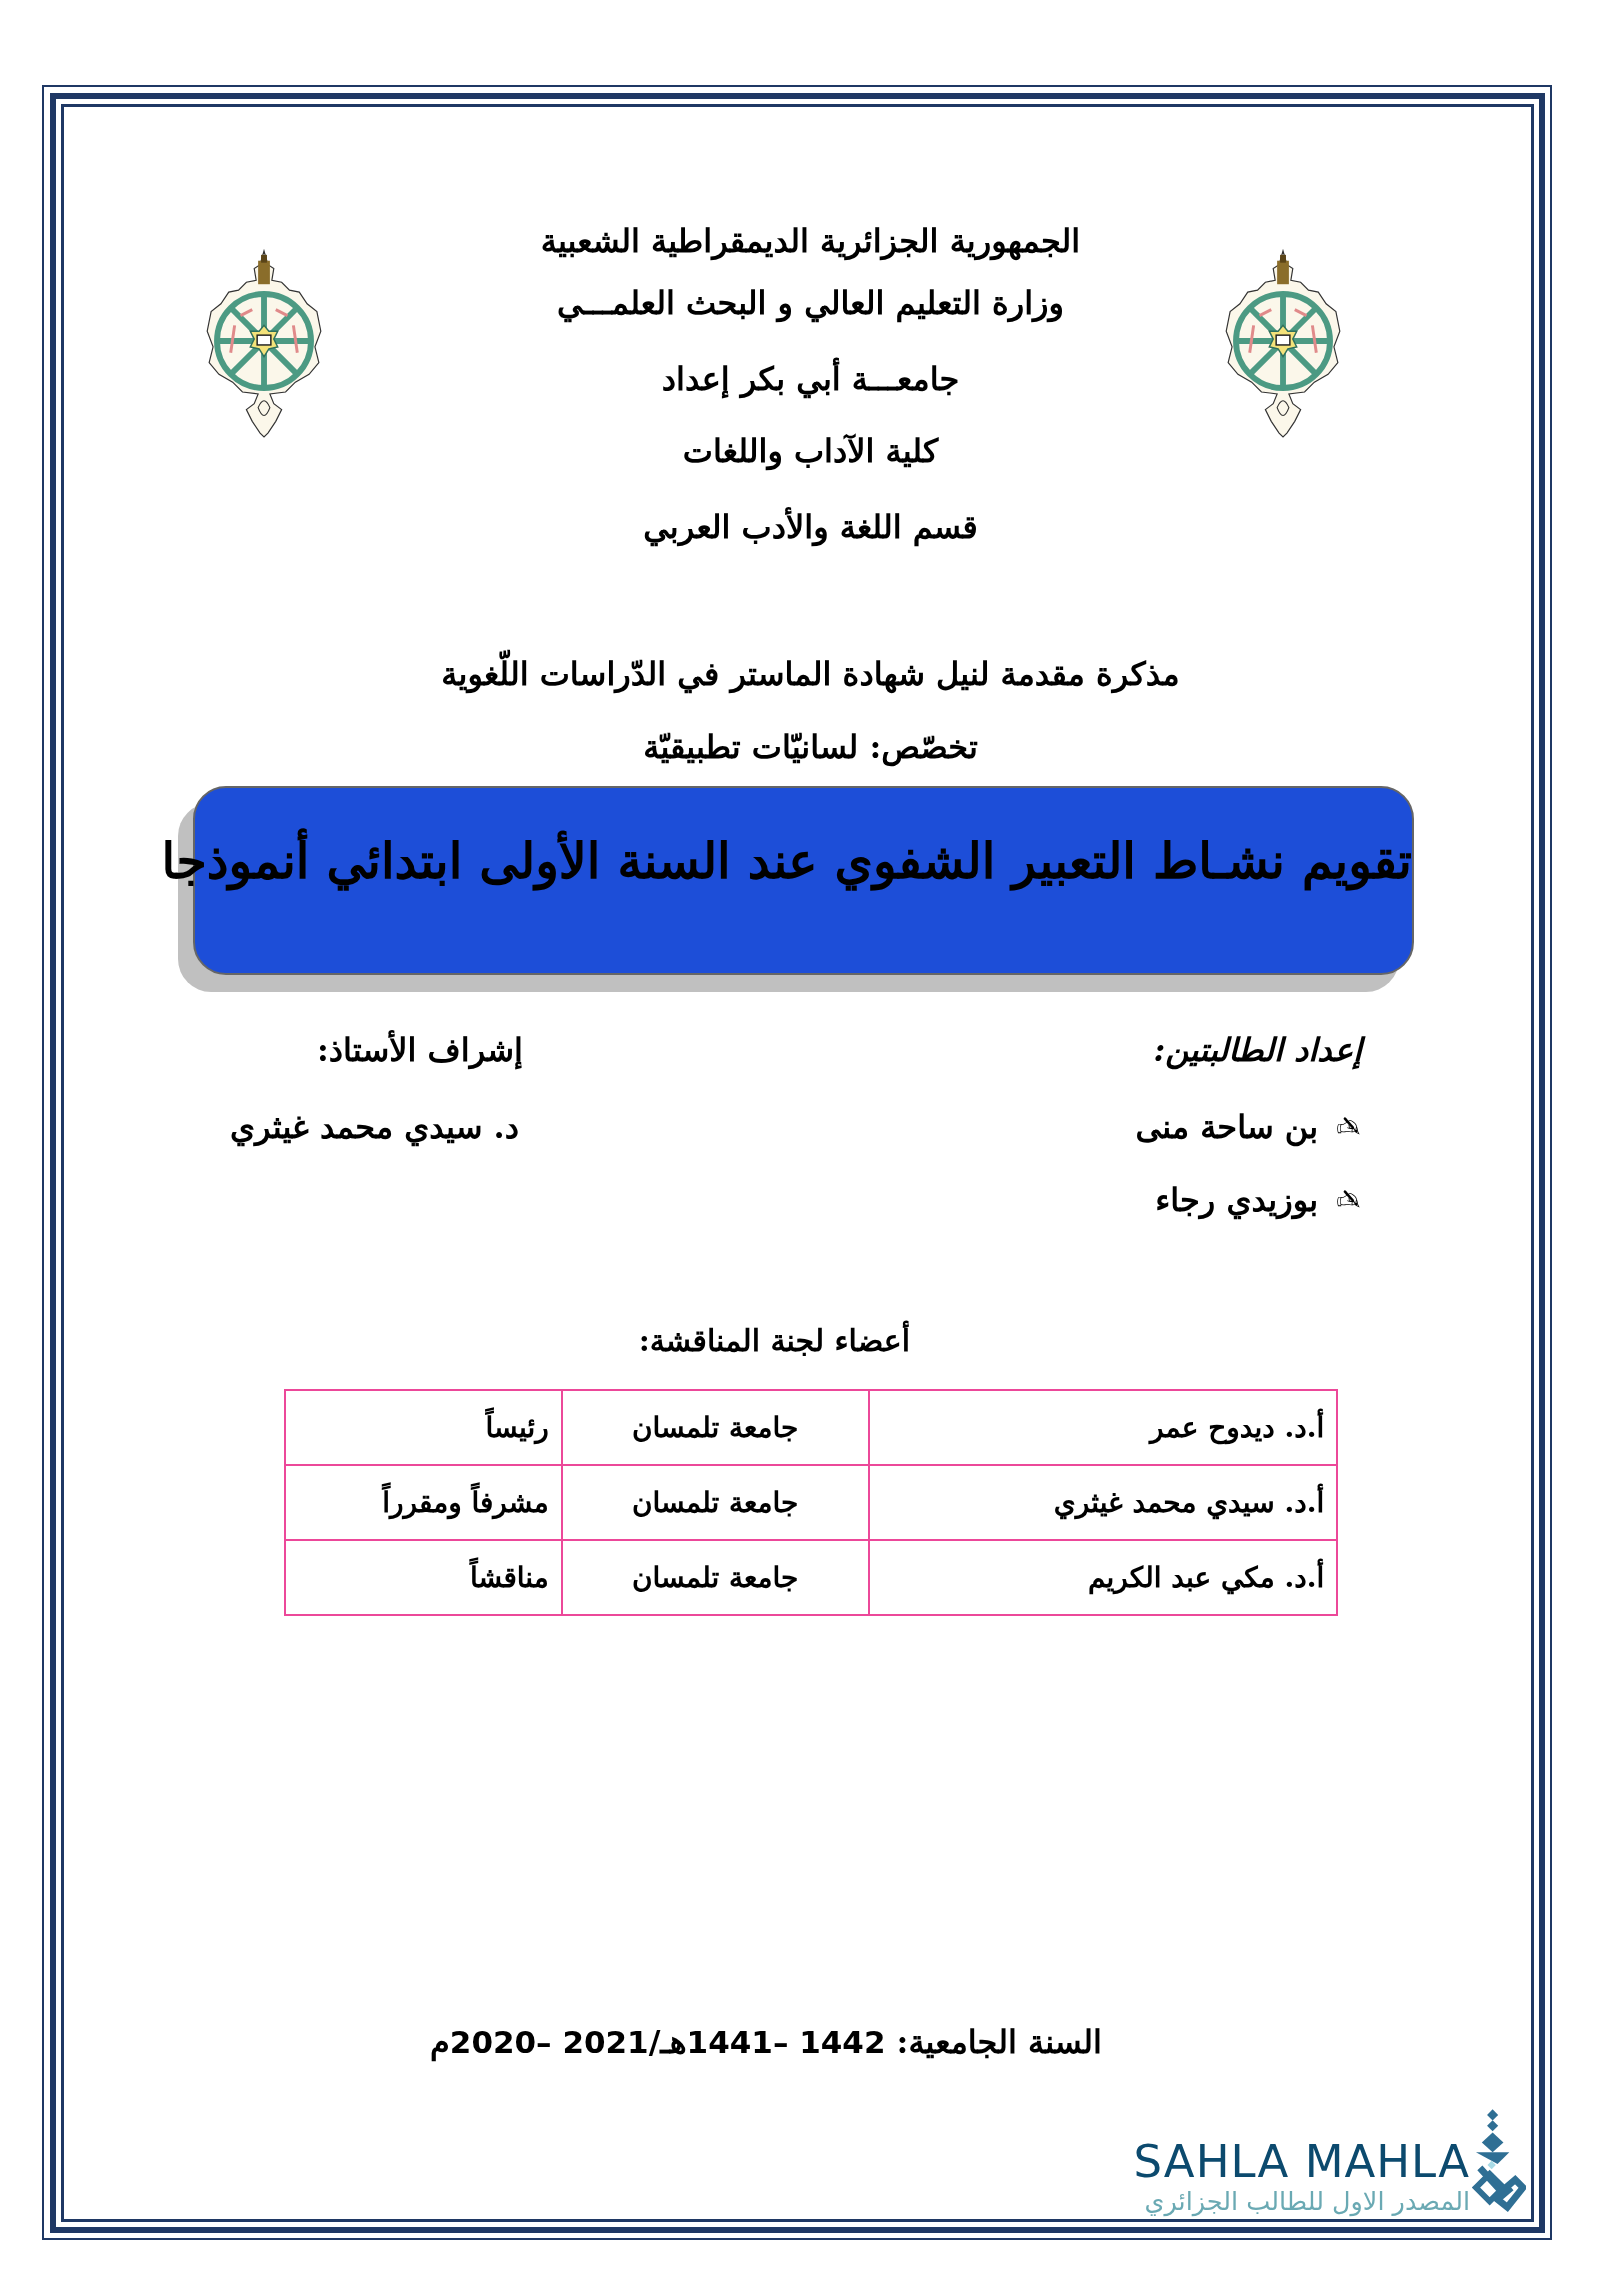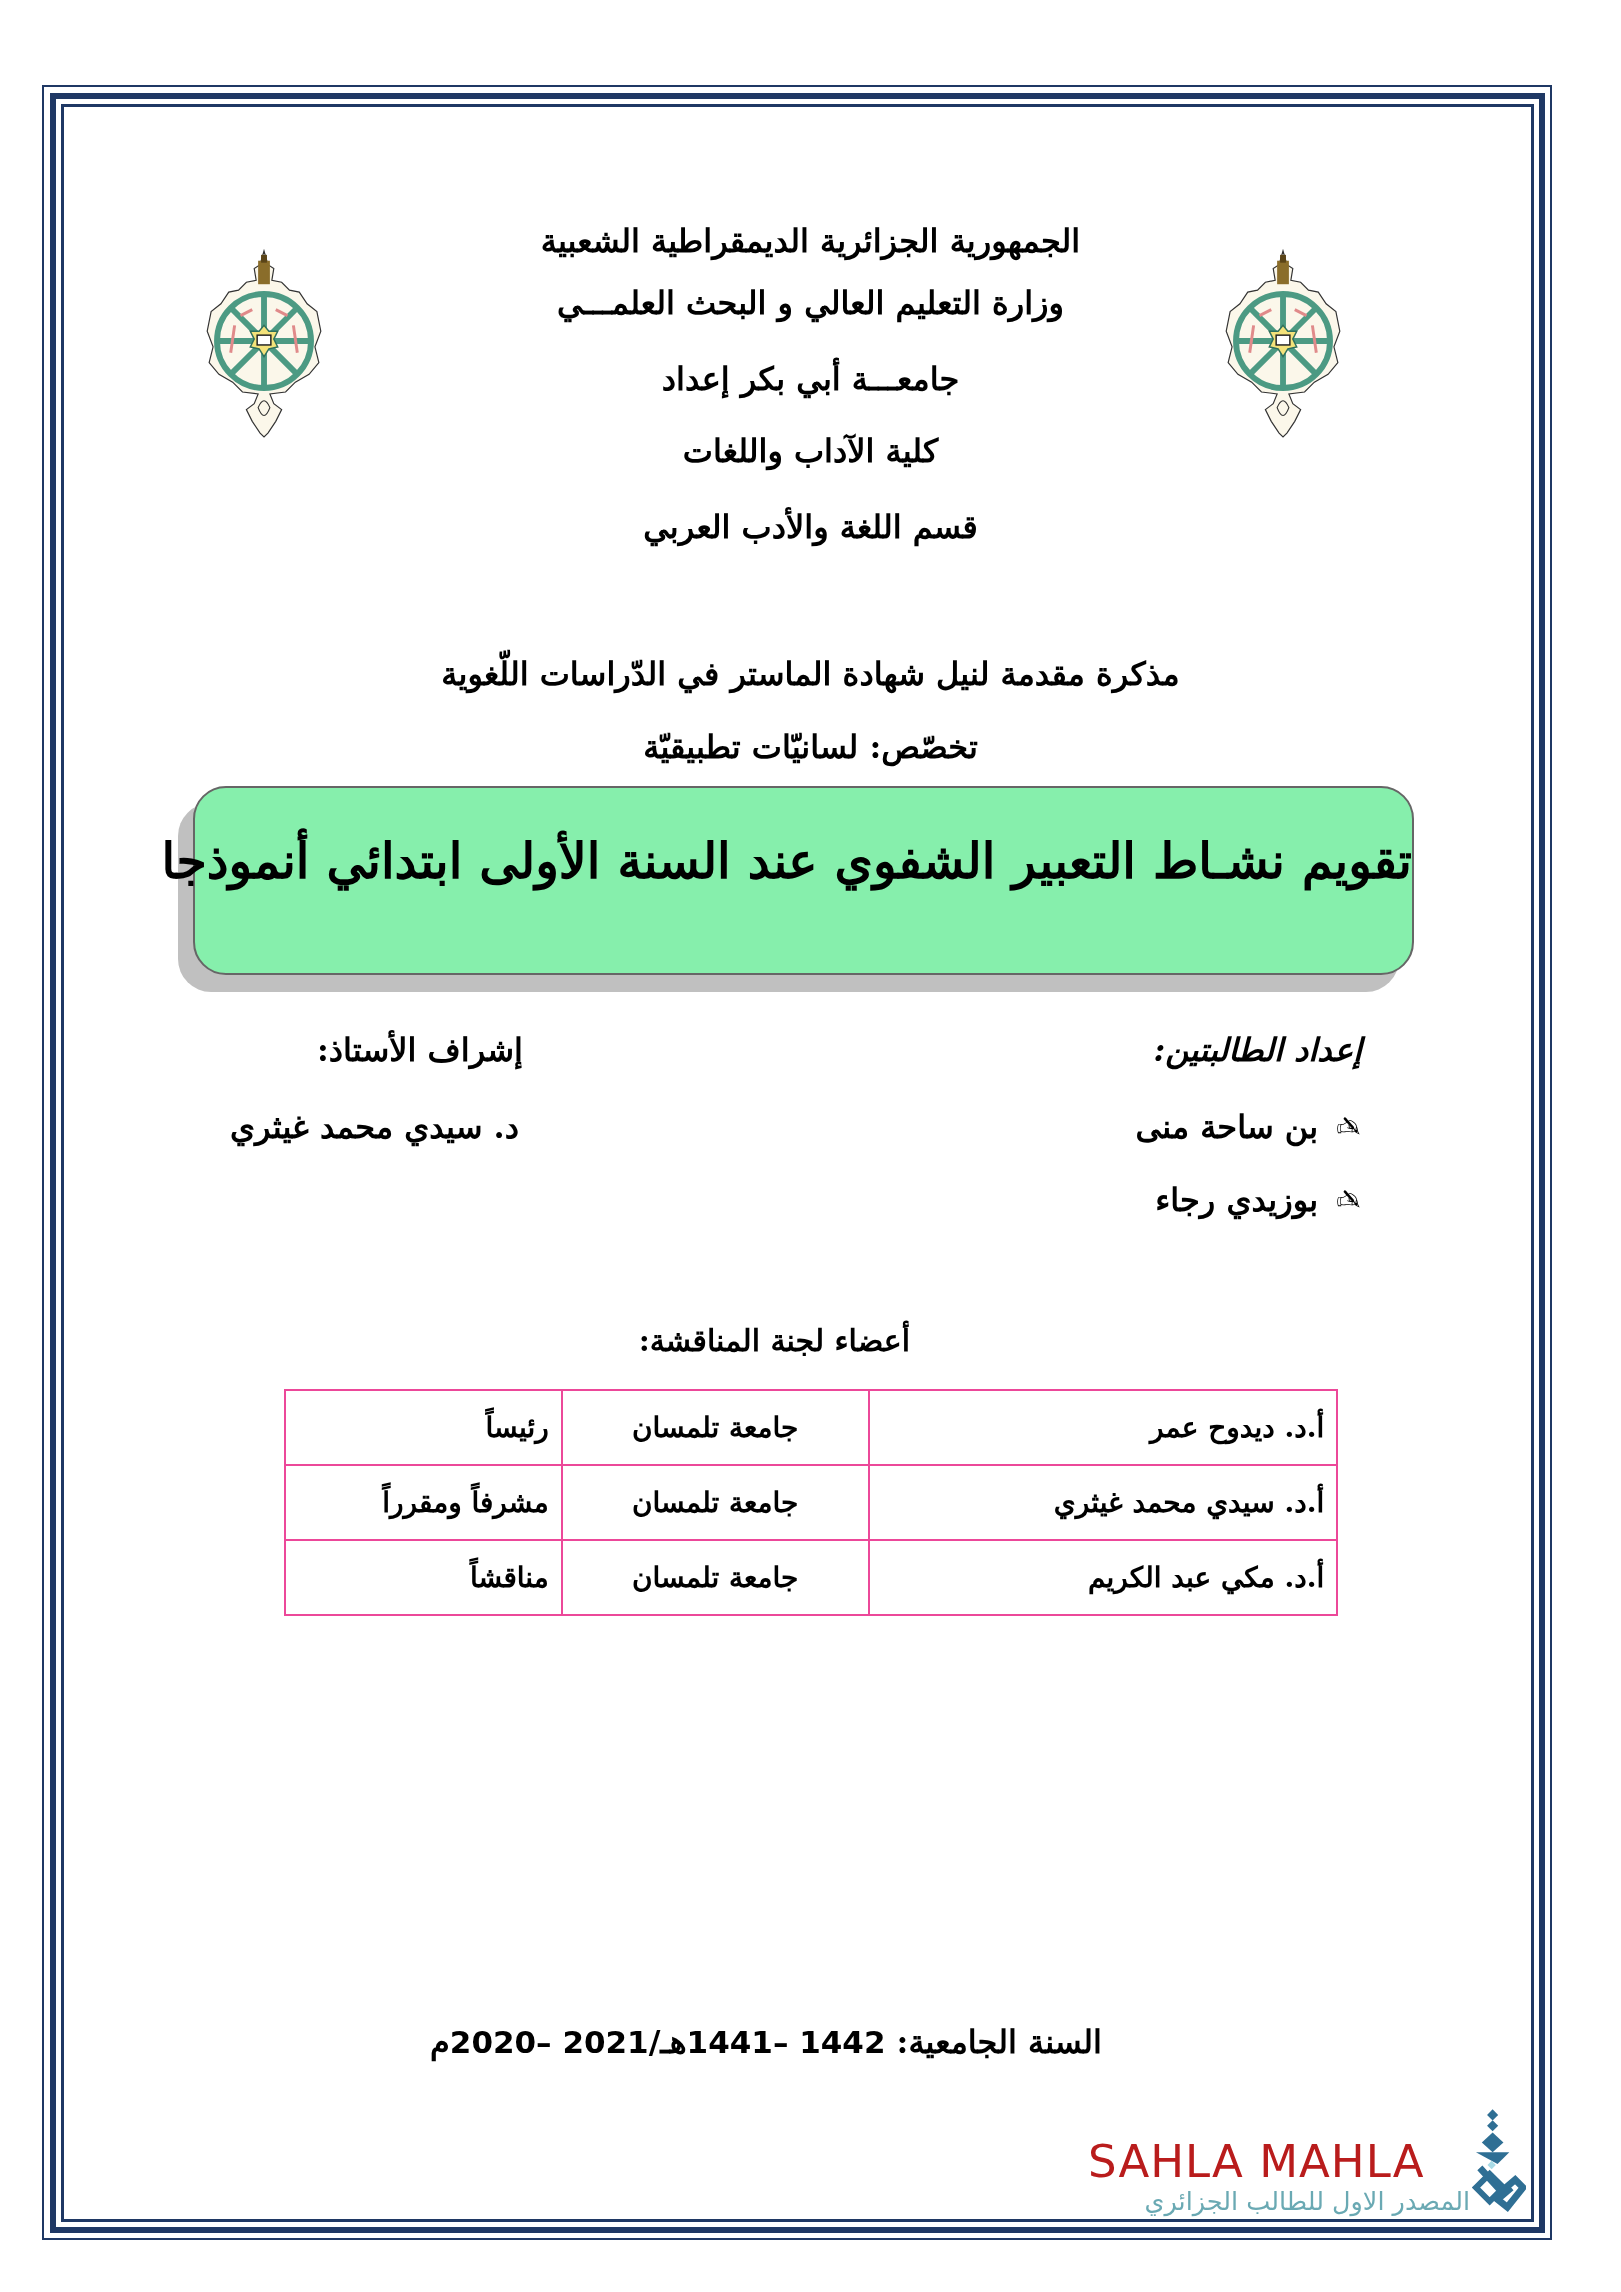--- a/index.html
+++ b/index.html
@@ -10,21 +10,21 @@
   .frame-outer { left:42px; top:85px; width:1510px; height:2155px; box-sizing:border-box; border:2.9px solid #1f3864; }
   .frame-thick { left:50px; top:93px; width:1495px; height:2140px; box-sizing:border-box; border:6.9px solid #1f3864; }
   .frame-inner { left:61px; top:104px; width:1473px; height:2118px; box-sizing:border-box; border:3.9px solid #1f3864; }
 
   .rtl { direction:rtl; unicode-bidi:isolate; }
   .line { position:absolute; left:0; width:1621px; text-align:center; font-weight:bold; white-space:nowrap; }
   .hdr { font-size:32px; }
 
   .logo { width:123px; height:191px; }
   .title-shadow { left:178px; top:803px; width:1221px; height:189px; background:#c0c0c0; border-radius:33px; }
-  .title-box { left:193px; top:786px; width:1221px; height:189px; box-sizing:border-box; background:#86efac;
+  .title-box { left:193px; top:786px; width:1221px; height:189px; box-sizing:border-box; background:#1d4ed8;
                border:2.9px solid #666; border-radius:33px;text-decoration:underline; }
   .title-text { position:absolute; left:0; right:0; top:44px; text-align:center; font-size:49px; font-weight:bold; white-space:nowrap; }
 
   .label { font-size:32px; font-weight:bold; white-space:nowrap; }
   .student { font-size:32px; font-weight:bold; white-space:nowrap; display:flex; align-items:center; gap:17.6px; flex-direction:row-reverse; }
   .pen { font-family:"DejaVu Sans", sans-serif; font-weight:normal; font-size:29px; transform:scaleX(-1); display:inline-block; }
 
   table.committee { position:absolute; left:284px; top:1389px; width:1054px; border-collapse:collapse; direction:rtl; }
   table.committee td { border:2px solid #ec4899; height:73px; font-size:28px; font-weight:bold; padding:0 11.8px; white-space:nowrap; vertical-align:middle; }
   td.c-name { width:461px; text-align:right; }
@@ -139,21 +139,21 @@
     </tr>
   </tbody>
 </table>
 
 <div class="abs year rtl" style="right:519px; top:2011px; white-space:nowrap;">
   <span>السنة الجامعية:</span>
   <span class="year-num" dir="ltr">1441– 1442</span><span>هـ/</span><span class="year-num" dir="ltr">2020– 2021</span><span>م</span>
 </div>
 
 <div class="abs" style="left:1088px; top:2135px; width:382px;">
-  <div class="wm-latin" style="color:#b91c1c; ">SAHLA MAHLA</div>
+  <div class="wm-latin" style="color:#0c4a6e; text-align:right;">SAHLA MAHLA</div>
   <div class="wm-ar rtl" style="color:#6aa9b3; text-align:right; margin-top:-2px;">المصدر الاول للطالب الجزائري</div>
 </div>
 <div class="abs" style="left:1472px; top:2109px; width:54px; height:108px;">
   <svg width="54" height="108" viewBox="0 0 55 110">
     <rect x="17" y="2" width="8" height="8" transform="rotate(45 21 6)" fill="#2f6f94"></rect>
     <rect x="17" y="13" width="8" height="8" transform="rotate(45 21 17)" fill="#2f6f94"></rect>
     <polygon points="21,24 32,34 21,44 10,34" fill="#2f6f94"></polygon>
     <path d="M4 44 L38 44 L26 56 Z" fill="#2f6f94"></path>
     <path d="M8 60 L30 84 L44 72 L52 80 L36 100 L26 92 L40 80" fill="none" stroke="#2f6f94" stroke-width="7"></path>
     <path d="M4 80 L18 66 L32 80 L18 94 Z" fill="none" stroke="#2f6f94" stroke-width="6"></path>

